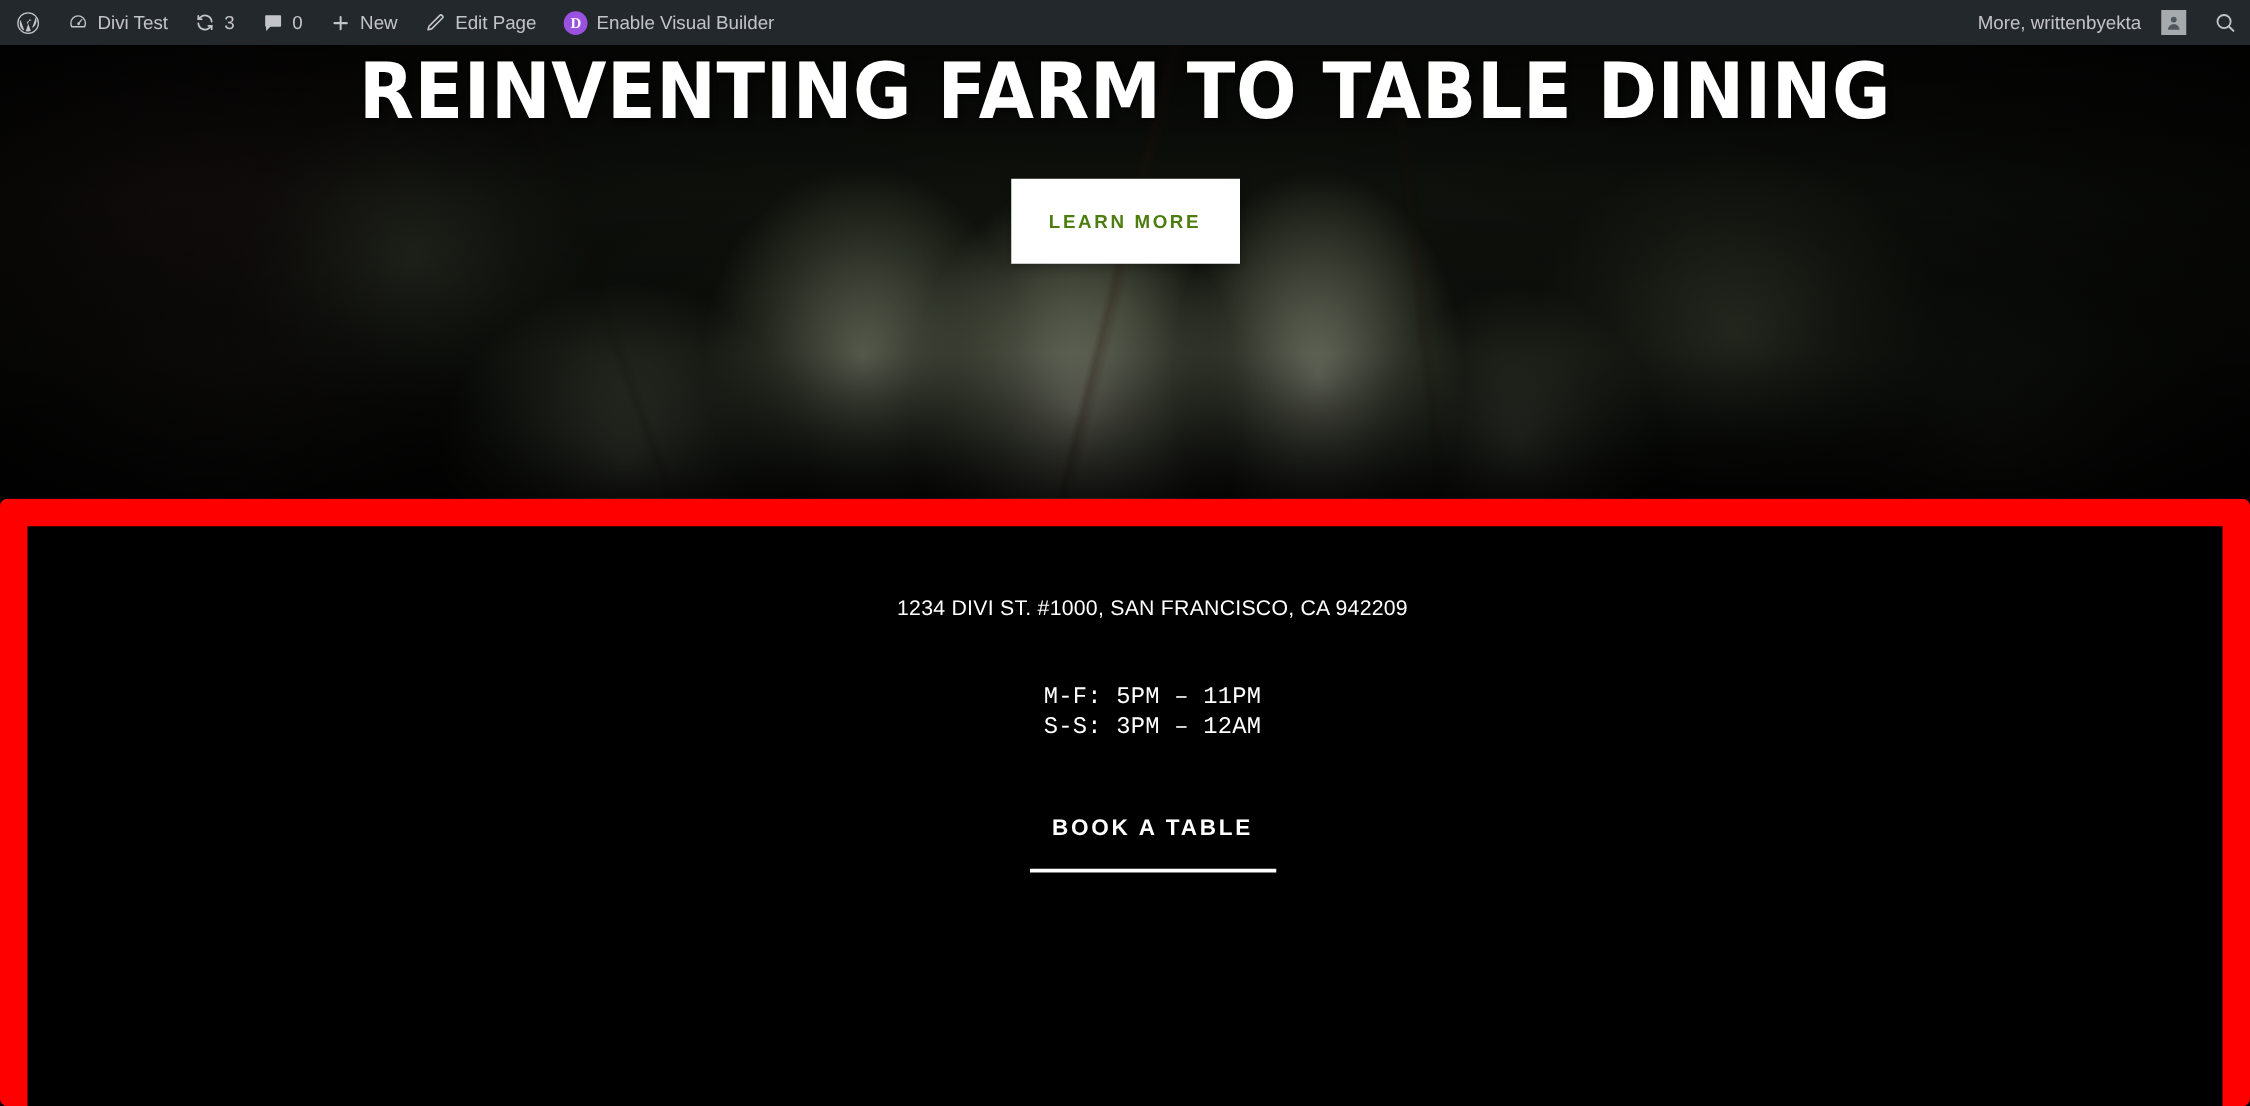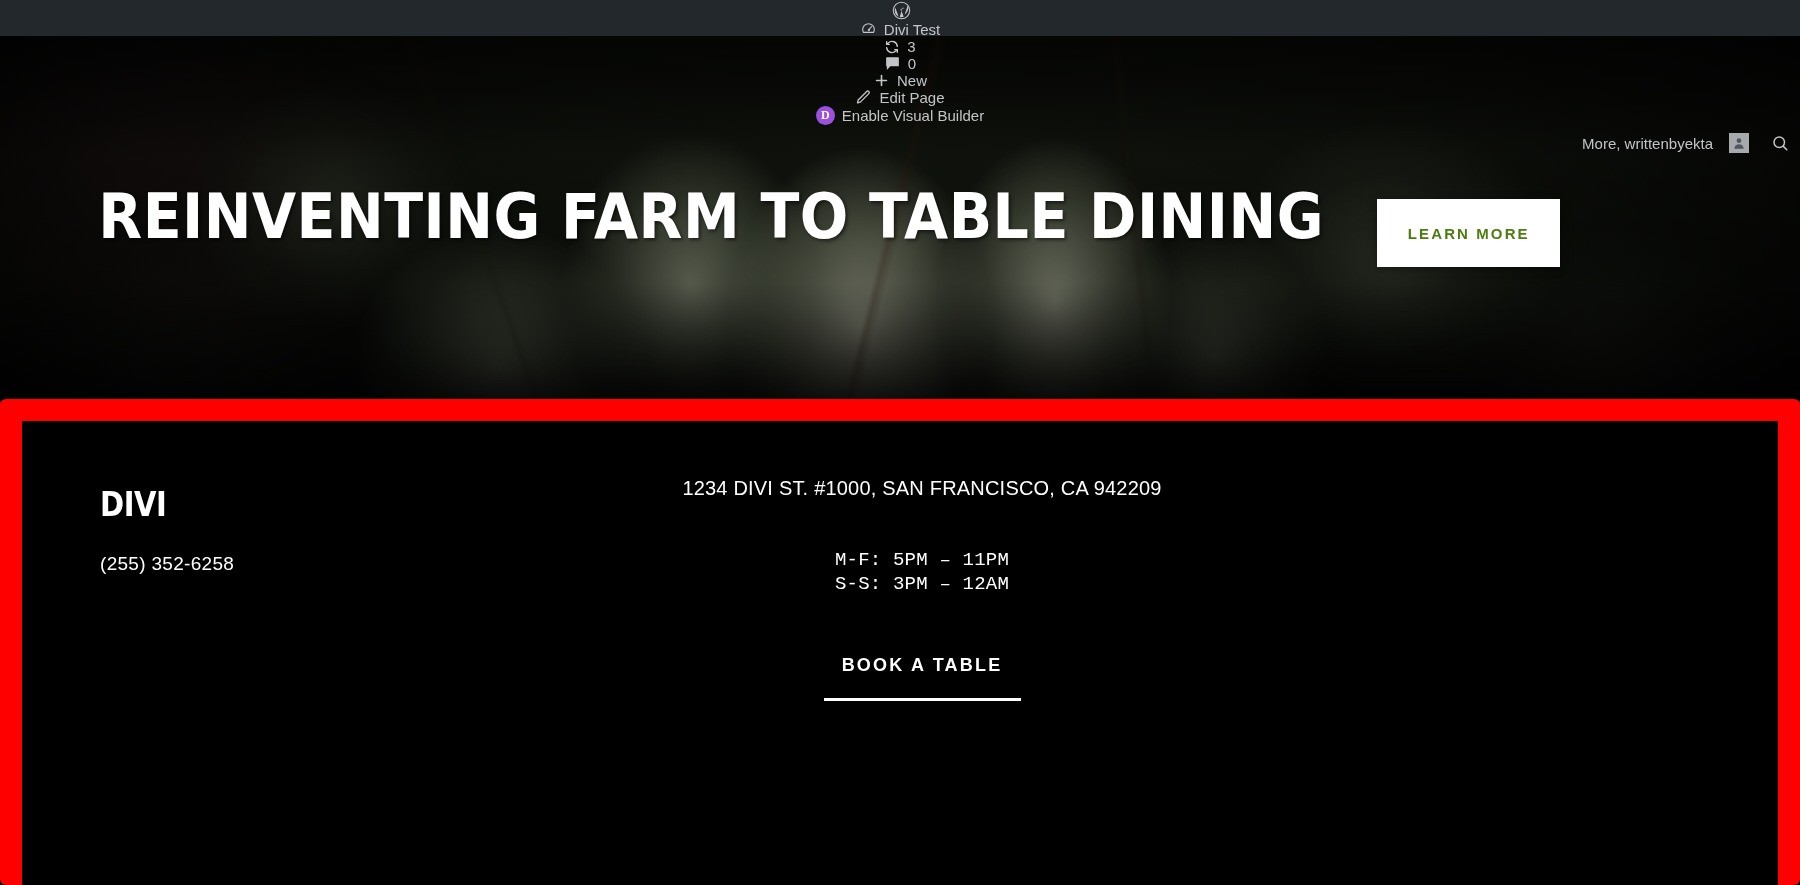--- a/index.html
+++ b/index.html
@@ -12,21 +12,20 @@
 
   
   #adminbar {
     position:absolute; top:0; left:0;
     width:1800px; height:36px;
     background:#23282d;
     display:flex; align-items:center;
     color:#c3c4c7;
     font-size:15px;
     z-index:50;
-    flex-direction:column;
   }
   .ab-item {
     display:flex; align-items:center; gap:7px;
     height:36px; padding:0 11px;
     color:#c3c4c7; font-size:15px; white-space:nowrap;
     cursor:pointer;
   }
   .ab-right { margin-left:auto; display:flex; align-items:center; }
   .ab-icon { display:flex; align-items:center; justify-content:center; }
   .ab-icon svg { display:block; }
@@ -78,21 +77,21 @@
   
   #hero-veins {
     position:absolute; inset:0; opacity:.5;
     background:
       linear-gradient(104deg, transparent 49.4%, rgba(60,30,16,.55) 49.7%, transparent 50.2%),
       linear-gradient(84deg, transparent 62.4%, rgba(50,26,14,.4) 62.7%, transparent 63.1%),
       linear-gradient(70deg, transparent 27.5%, rgba(44,24,14,.35) 27.8%, transparent 28.2%);
   }
   #hero-inner {
     position:absolute; inset:0;
-    display:flex; flex-direction:row; align-items:center;margin-left:45px;
+    display:flex; flex-direction:column; align-items:center;
   }
   #hero-title {
     margin-top:-2px;
     font-family:"DejaVu Sans", sans-serif;
     font-weight:bold;
     font-size:62px;
     line-height:78px;
     letter-spacing:.5px;
     color:#ffffff;
     text-transform:uppercase;
@@ -145,21 +144,21 @@
     transform:scaleX(.88);
     transform-origin:left center;
   }
   #phone {
     margin-top:30px;
     font-size:19px;
     color:#ffffff;
     letter-spacing:.3px;
   }
   #address {
-    font-size:20px;
+    font-size:17px;
     color:#ffffff;
     letter-spacing:.2px;
     text-transform:uppercase;
   }
   .hours-line {
     font-size:19px;
     color:#ffffff;
     letter-spacing:.2px;
     font-family:Liberation Mono, monospace;
   }
@@ -297,24 +296,20 @@
   <div id="hero-shade"></div>
   <div id="hero-inner">
     <div id="hero-title">Reinventing Farm to Table Dining</div>
     <div id="learn-more-btn">Learn More</div>
   </div>
 </div>
 
 <div id="footer-outline">
   <div id="footer-section">
 
-    <div class="f-col" id="col-left">
-      <div id="divi-logo">DIVI</div>
-      <div id="phone">(255) 352-6258</div>
-    </div>
 
     <div class="f-col" id="col-mid">
       <div id="address">1234 Divi St. #1000, San Francisco, CA 942209</div>
       <div class="hours-line" id="hours-1">M-F: 5PM – 11PM</div>
       <div class="hours-line" id="hours-2">S-S: 3PM – 12AM</div>
       <div id="book-wrap">
         <div id="book-btn">Book A Table</div>
         <div id="book-underline"></div>
       </div>
     </div>

